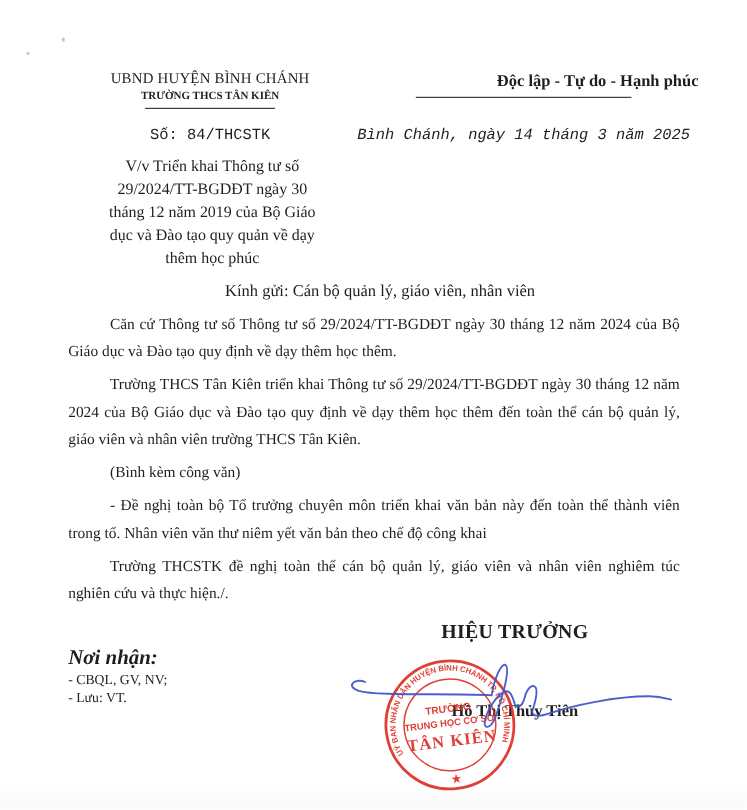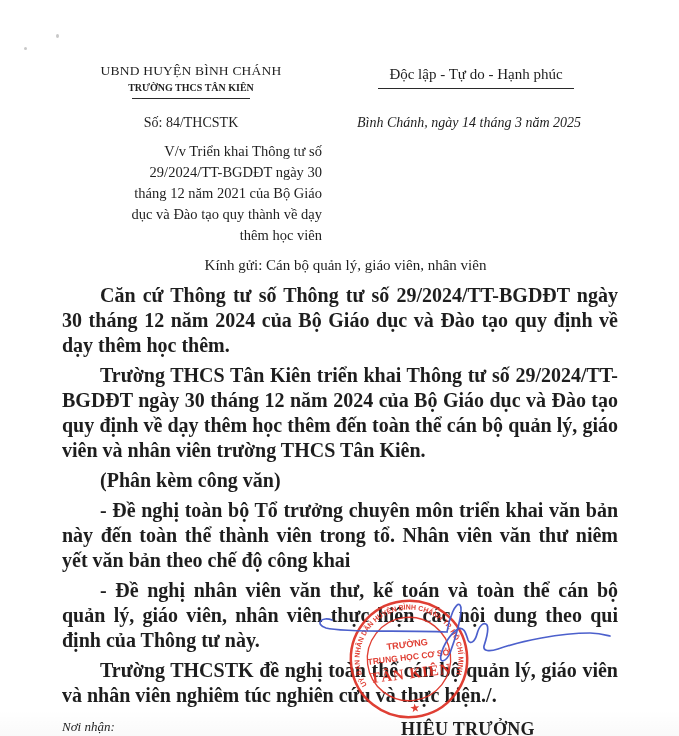--- a/index.html
+++ b/index.html
@@ -19,42 +19,42 @@
   .speck{position:absolute;background:#9b9b9b;border-radius:50%;opacity:.55;}
 
   
   .hdr{display:flex;justify-content:space-between;padding:62px 44px 0 72px;}
   .hdr-left{width:238px;text-align:center;line-height:1.35;}
   .hdr-left .org-parent{font-size:13.5px;letter-spacing:.2px;}
   .hdr-left .org-school{font-size:10px;font-weight:bold;margin-top:1px;}
   .hdr-left .rule{width:118px;border-bottom:1.3px solid #2a2a2a;margin:3px auto 0;}
   .hdr-right{width:318px;text-align:center;line-height:1.3;}
   .hdr-right .country{font-size:14px;font-weight:bold;letter-spacing:.2px;}
-  .hdr-right .motto{font-size:15px;font-weight:normal;margin-top:3px;}
+  .hdr-right .motto{font-size:15px;font-weight:bold;margin-top:3px;text-align:right;}
   .hdr-right .rule{width:196px;border-bottom:1.3px solid #2a2a2a;margin:3px auto 0;}
 
   
-  .meta-row{display:flex;padding:16px 44px 0 72px;}
+  .meta-row{display:flex;justify-content:space-between;padding:16px 44px 0 72px;font-family:Liberation Mono, monospace;}
   .doc-number{width:238px;text-align:center;font-size:14px;}
   .place-date{width:318px;text-align:center;font-size:14px;font-style:italic;}
 
   
-  .subject{width:258px;margin:10px 0 0 64px;text-align:right;font-size:14.5px;line-height:21px;}
+  .subject{width:258px;margin:10px 0 0 64px;text-align:center;font-size:14.5px;line-height:21px;}
 
   
   .salutation{margin-top:11px;text-align:center;font-size:15px;padding-left:12px;}
 
   
-  .body{margin:9px 61px 0 62px;text-align:justify;font-size:20px;line-height:25px;font-weight:bold;}
+  .body{margin:9px 61px 0 62px;text-align:justify;font-size:14px;line-height:25px;}
   .body p{margin:0 0 5px 0;text-indent:38px;}
 
   
   .footer{position:relative;display:flex;justify-content:space-between;margin:11px 61px 0 62px;}
   .recipients{font-size:12.5px;line-height:1.25;z-index:1;}
-  .recipients .label{font-size:13px;font-weight:normal;font-style:italic;margin-bottom:1px;}
+  .recipients .label{font-size:19px;font-weight:bold;font-style:italic;margin-bottom:1px;margin-top:23px;}
   .signoff{width:300px;text-align:center;z-index:1;}
   .signoff .title{font-size:18px;font-weight:bold;letter-spacing:.3px;}
   .signoff .name{font-size:15px;font-weight:bold;margin-top:54px;}
 
   
   .seal{
     position:absolute;left:346px;top:596px;width:126px;height:126px;
     z-index:3;transform:rotate(-7deg);opacity:.92;pointer-events:none;
   }
   .sig-overlay{position:absolute;left:0;top:0;width:679px;height:736px;z-index:4;pointer-events:none;}
@@ -80,33 +80,32 @@
   </div>
 
   <div class="meta-row">
     <div class="doc-number">Số: 84/THCSTK</div>
     <div class="place-date">Bình Chánh, ngày 14 tháng 3 năm 2025</div>
   </div>
 
   <div class="subject">
     <div>V/v Triển khai Thông tư số</div>
     <div>29/2024/TT-BGDĐT ngày 30</div>
-    <div>tháng 12 năm 2021 của Bộ Giáo</div>
-    <div>dục và Đào tạo quy thành về dạy</div>
-    <div>thêm học viên</div>
+    <div>tháng 12 năm 2019 của Bộ Giáo</div>
+    <div>dục và Đào tạo quy quản về dạy</div>
+    <div>thêm học phúc</div>
   </div>
 
   <div class="salutation">Kính gửi: Cán bộ quản lý, giáo viên, nhân viên</div>
 
   <div class="body">
     <p>Căn cứ Thông tư số Thông tư số 29/2024/TT-BGDĐT ngày 30 tháng 12 năm 2024 của Bộ Giáo dục và Đào tạo quy định về dạy thêm học thêm.</p>
     <p>Trường THCS Tân Kiên triển khai Thông tư số 29/2024/TT-BGDĐT ngày 30 tháng 12 năm 2024 của Bộ Giáo dục và Đào tạo quy định về dạy thêm học thêm đến toàn thể cán bộ quản lý, giáo viên và nhân viên trường THCS Tân Kiên.</p>
-    <p>(Phân kèm công văn)</p>
+    <p>(Bình kèm công văn)</p>
     <p>- Đề nghị toàn bộ Tổ trưởng chuyên môn triển khai văn bản này đến toàn thể thành viên trong tổ. Nhân viên văn thư niêm yết văn bản theo chế độ công khai</p>
-    <p>- Đề nghị nhân viên văn thư, kế toán và toàn thể cán bộ quản lý, giáo viên, nhân viên thực hiện các nội dung theo qui định của Thông tư này.</p>
     <p>Trường THCSTK đề nghị toàn thể cán bộ quản lý, giáo viên và nhân viên nghiêm túc nghiên cứu và thực hiện./.</p>
   </div>
 
   <div class="footer">
     <div class="recipients">
       <div class="label">Nơi nhận:</div>
       <div>- CBQL, GV, NV;</div>
       <div>- Lưu: VT.</div>
     </div>
     <div class="signoff">

